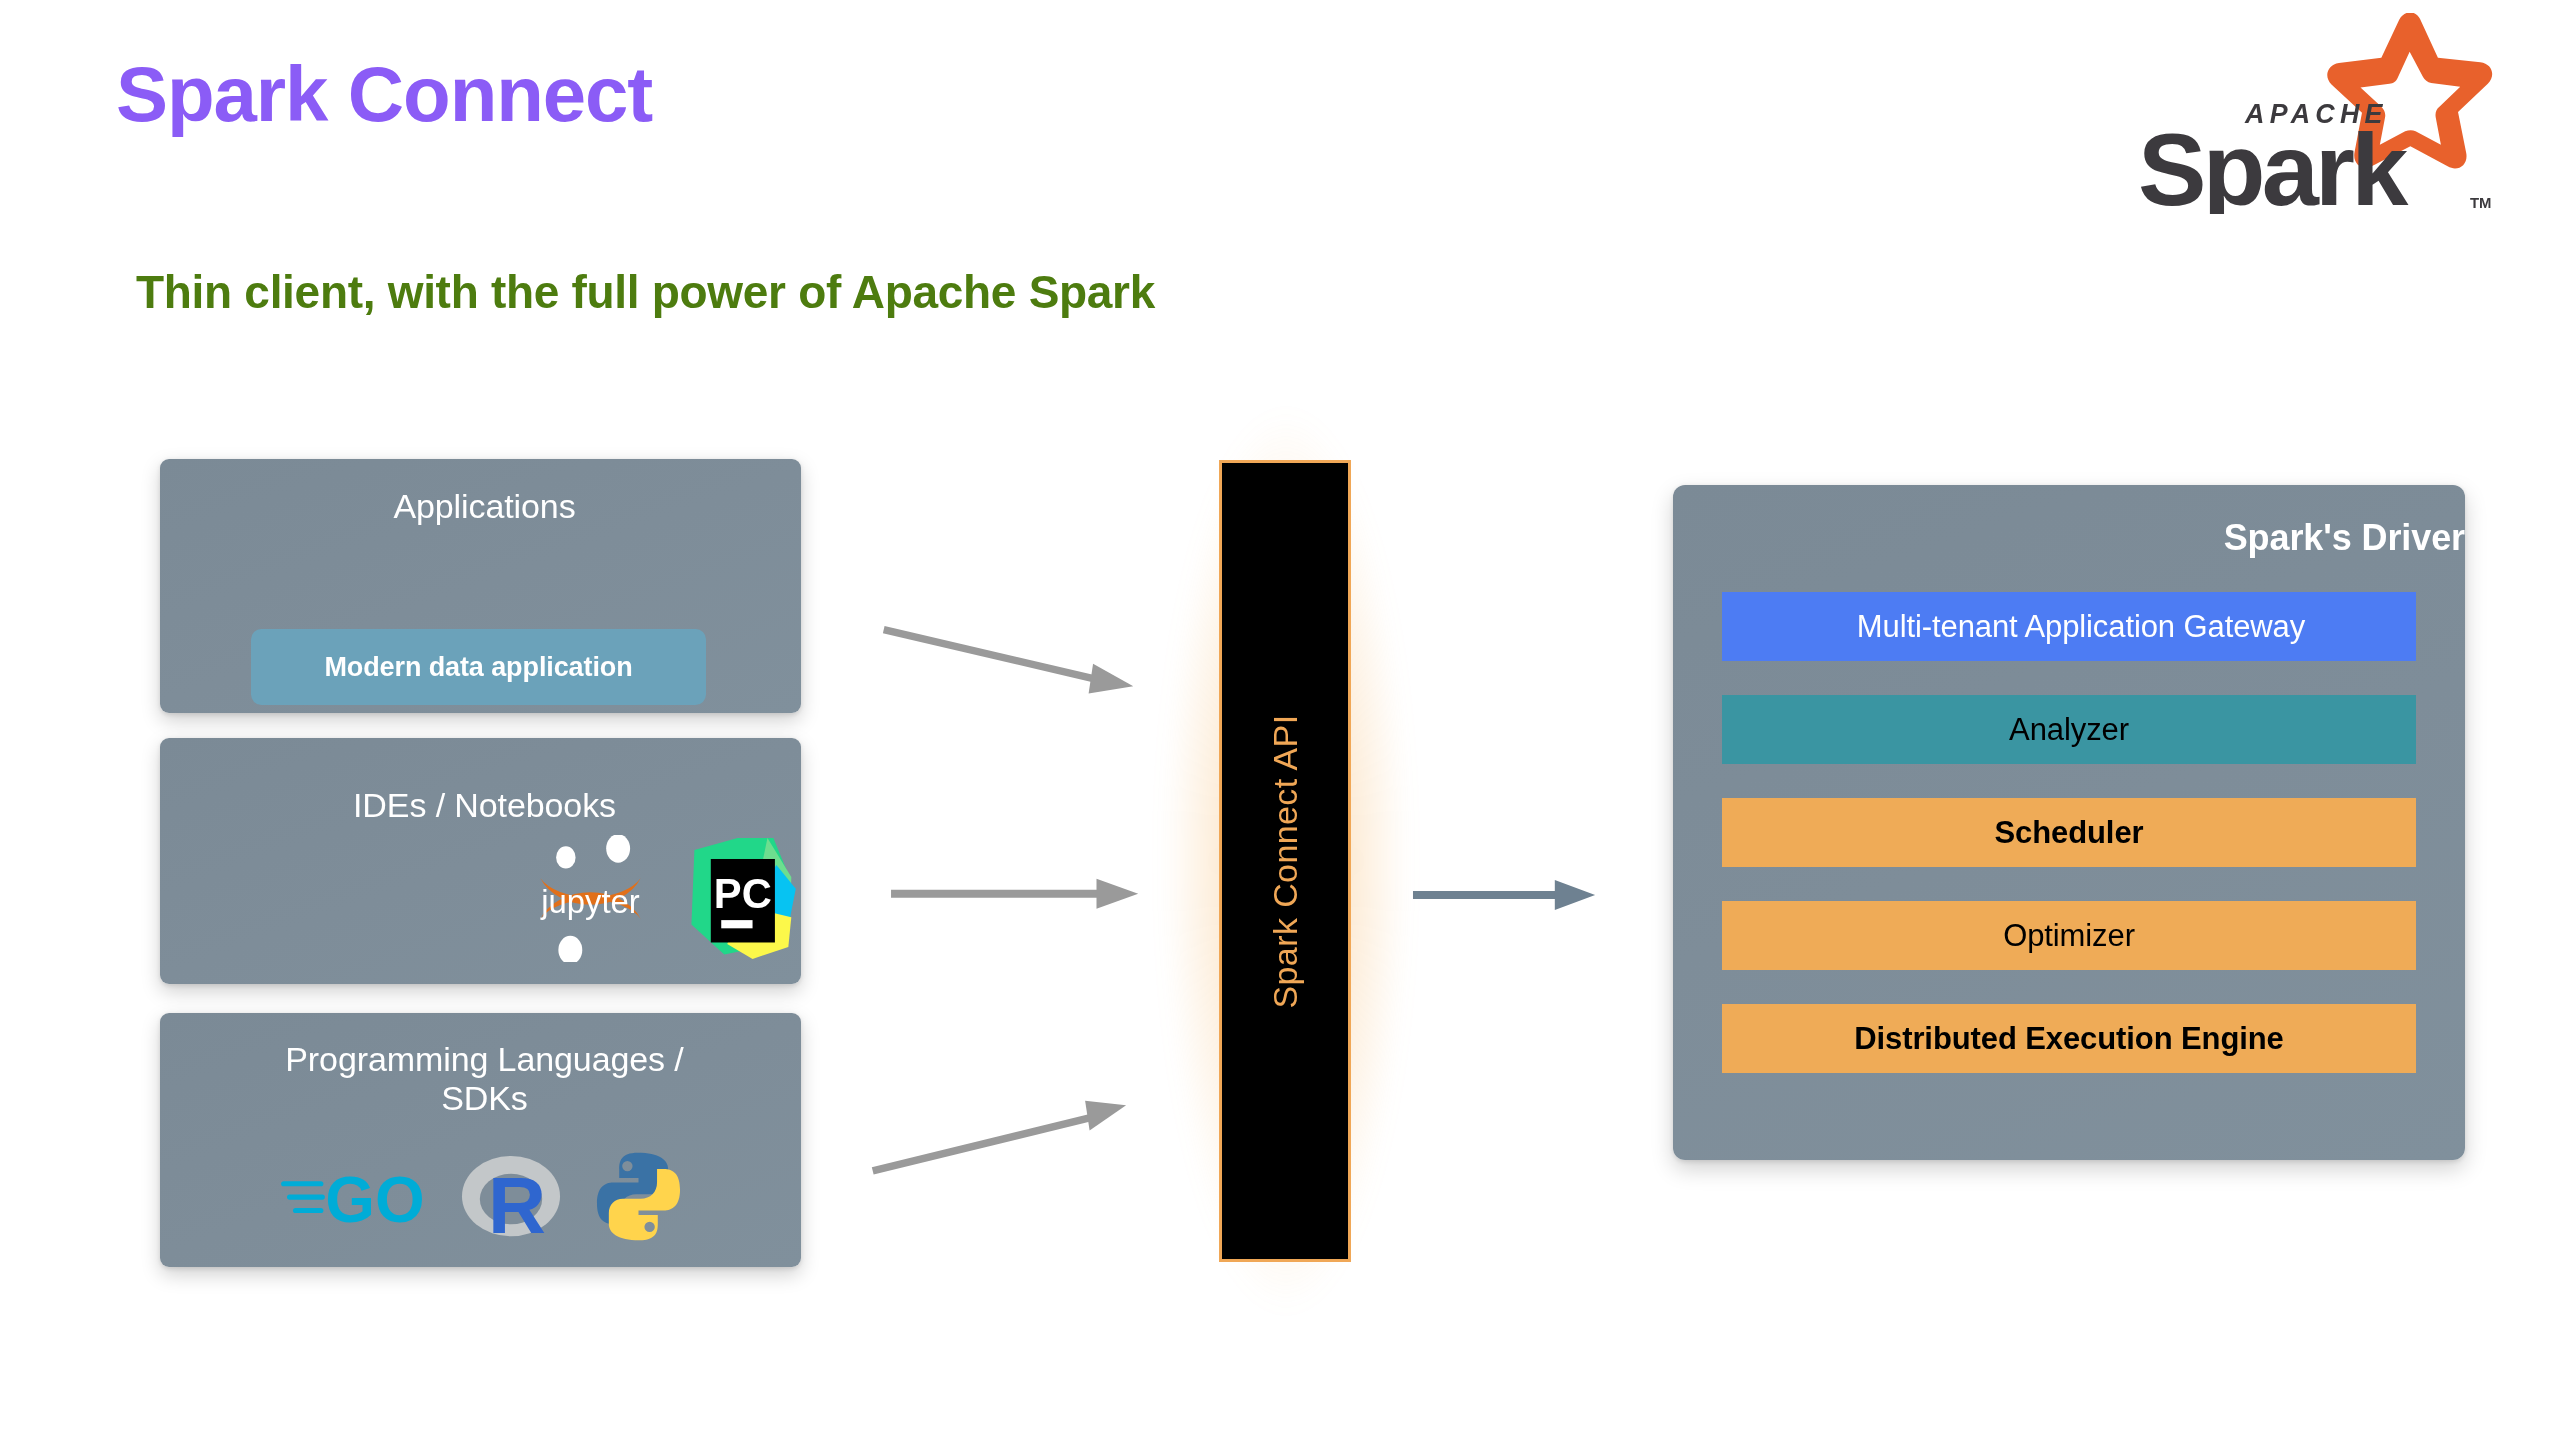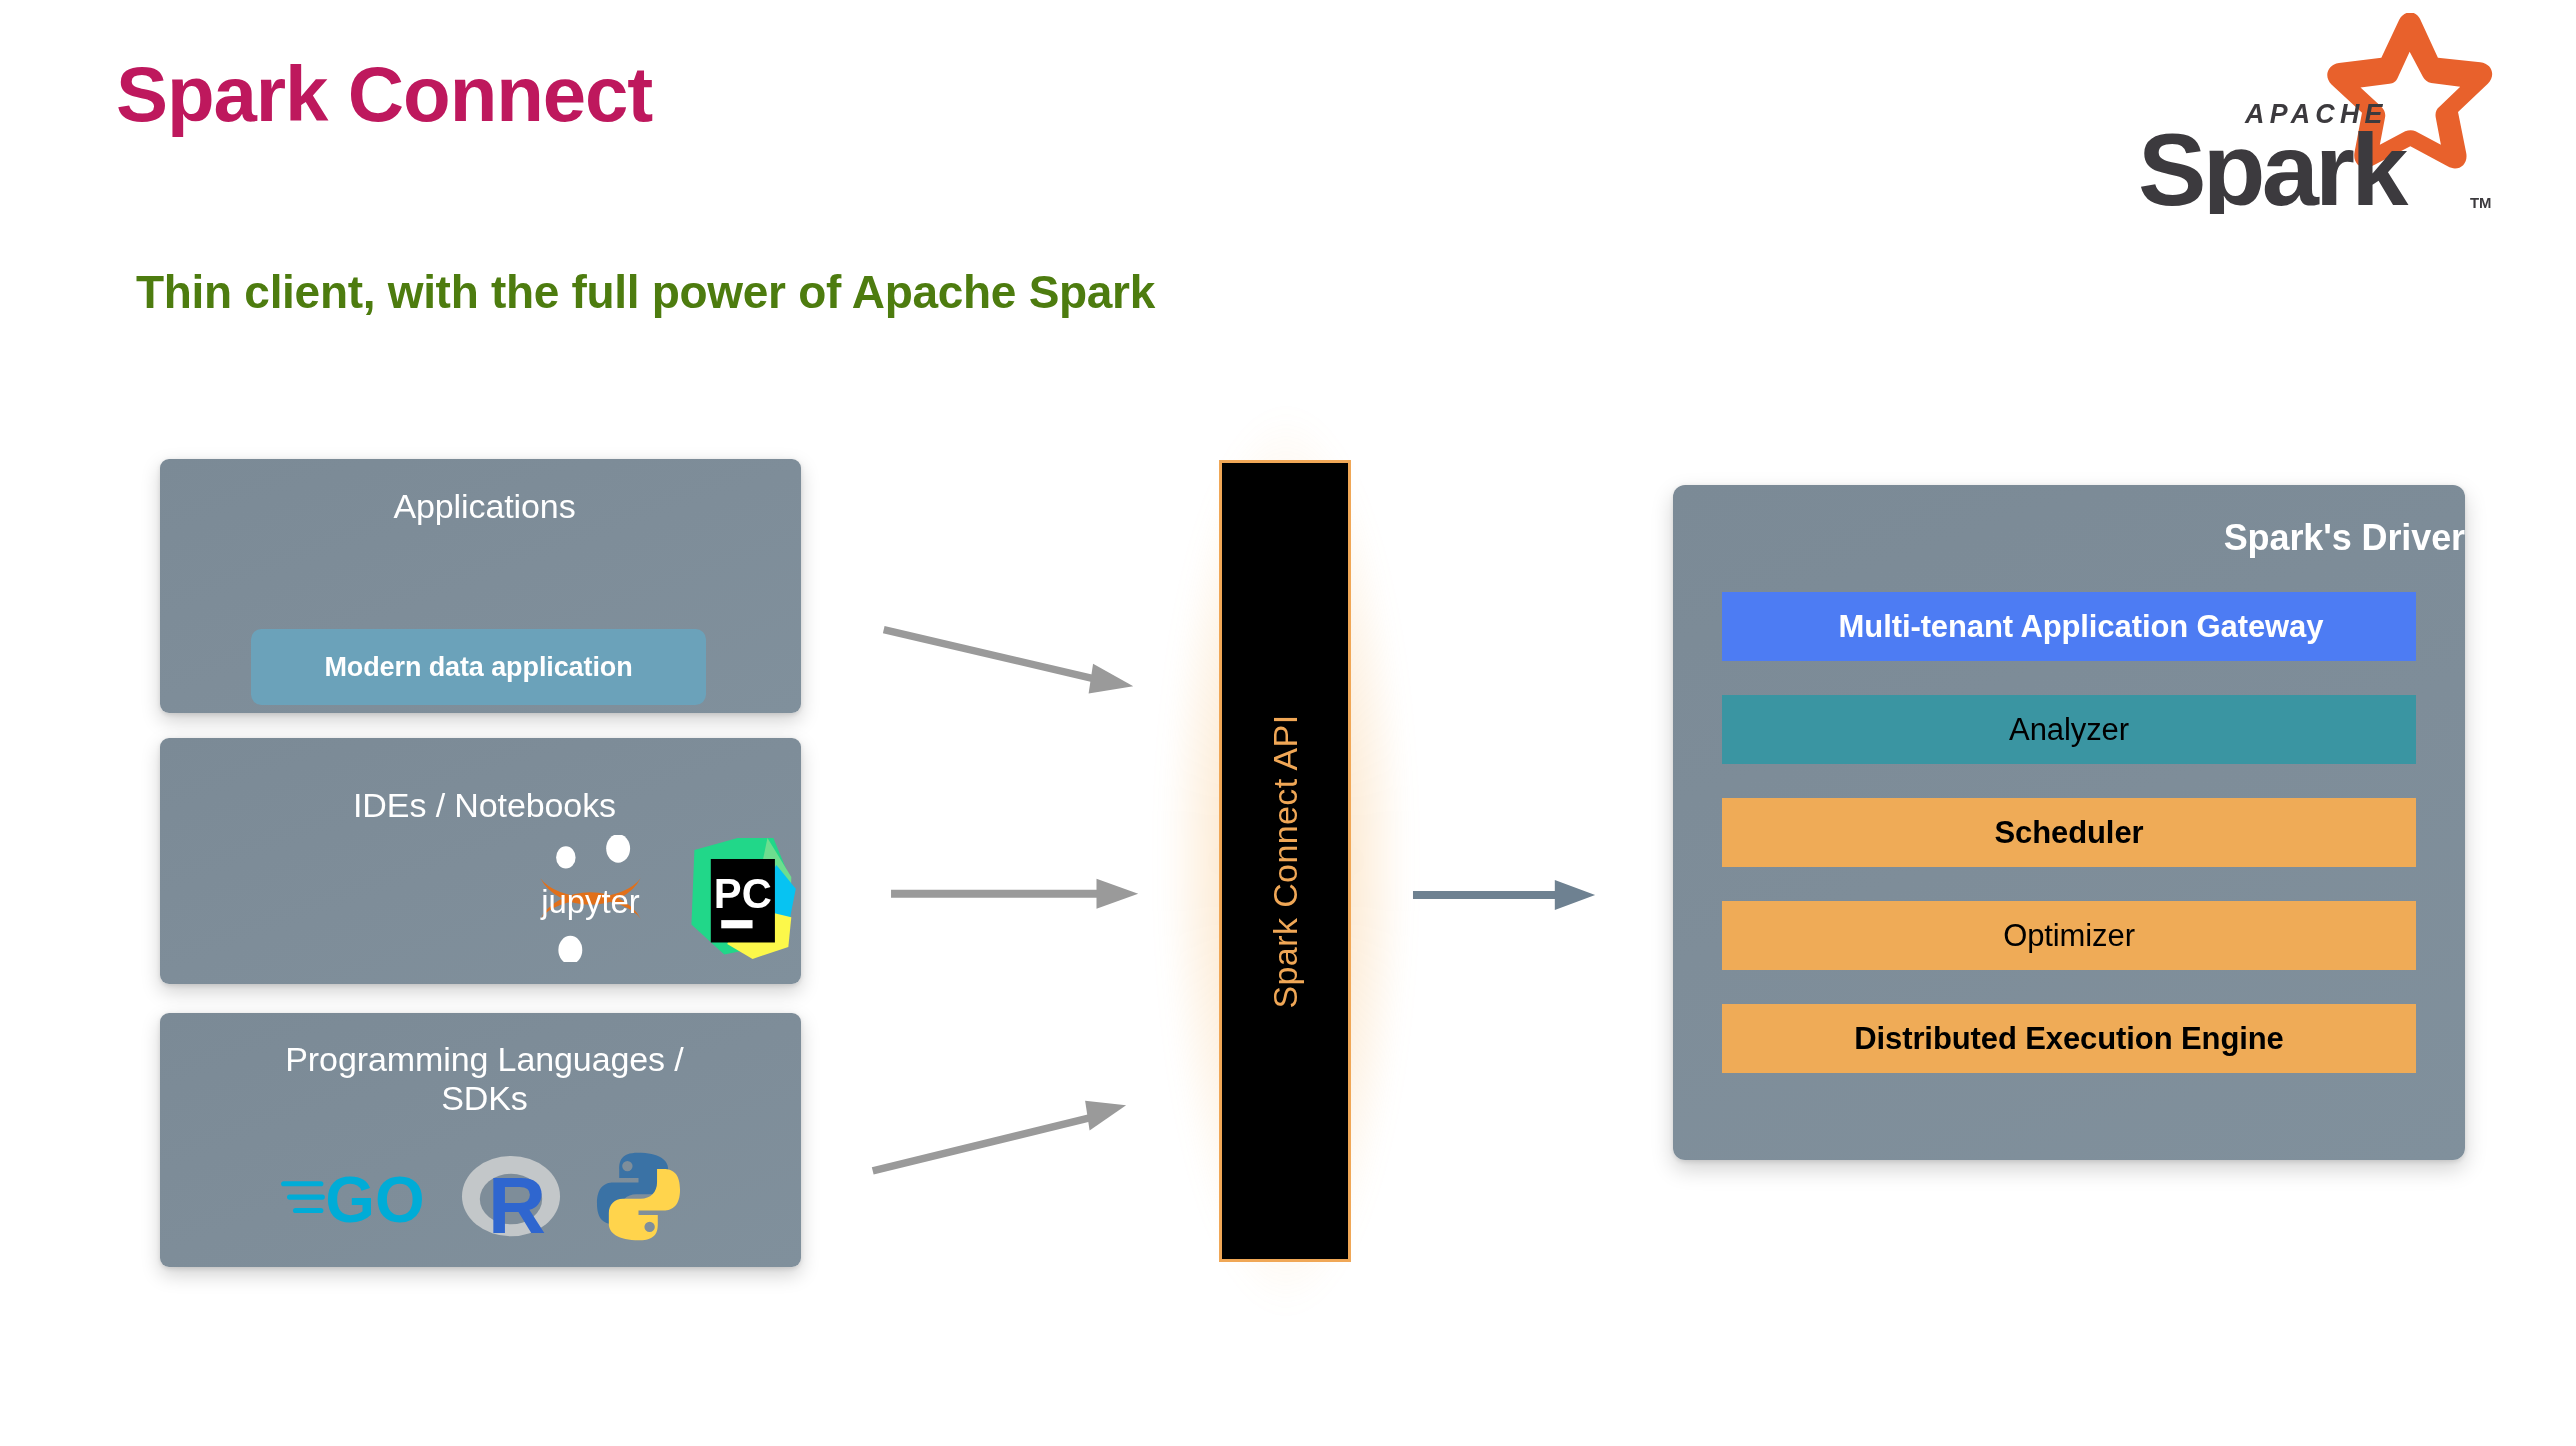--- a/index.html
+++ b/index.html
@@ -16,21 +16,21 @@
     -webkit-font-smoothing: antialiased;
   }
 
   
   #slide-title {
     position: absolute;
     left: 116px;
     top: 54px;
     font-size: 78px;
     font-weight: 700;
-    color: #be185d;
+    color: #8b5cf6;
     letter-spacing: -1.1px;
     line-height: 1.05;
     white-space: nowrap;
   }
   #slide-subtitle {
     position: absolute;
     left: 136px;
     top: 265px;
     font-size: 46px;
     font-weight: 700;
@@ -304,20 +304,20 @@
 </svg>
 
 <div id="spark-connect-glow"></div>
 <div id="spark-connect-bar">
   <span id="spark-connect-label">Spark Connect API</span>
 </div>
 
 <div id="driver-panel">
   <div id="driver-title">Spark's Driver</div>
   <div id="driver-rows">
-    <div class="driver-row" style="background:#4d7cf3;color:#ffffff;font-weight:700;padding-left:24px;">Multi-tenant Application Gateway</div>
+    <div class="driver-row" style="background:#4d7cf3;color:#ffffff;font-weight:400;padding-left:24px;">Multi-tenant Application Gateway</div>
     <div class="driver-row" style="background:#3a95a2;color:#000000;font-weight:400;">Analyzer</div>
     <div class="driver-row" style="background:#efab57;color:#000000;font-weight:700;">Scheduler</div>
     <div class="driver-row" style="background:#efab57;color:#000000;font-weight:400;">Optimizer</div>
     <div class="driver-row" style="background:#efab57;color:#000000;font-weight:700;">Distributed Execution Engine</div>
   </div>
 </div>
 
 
 </body></html>

